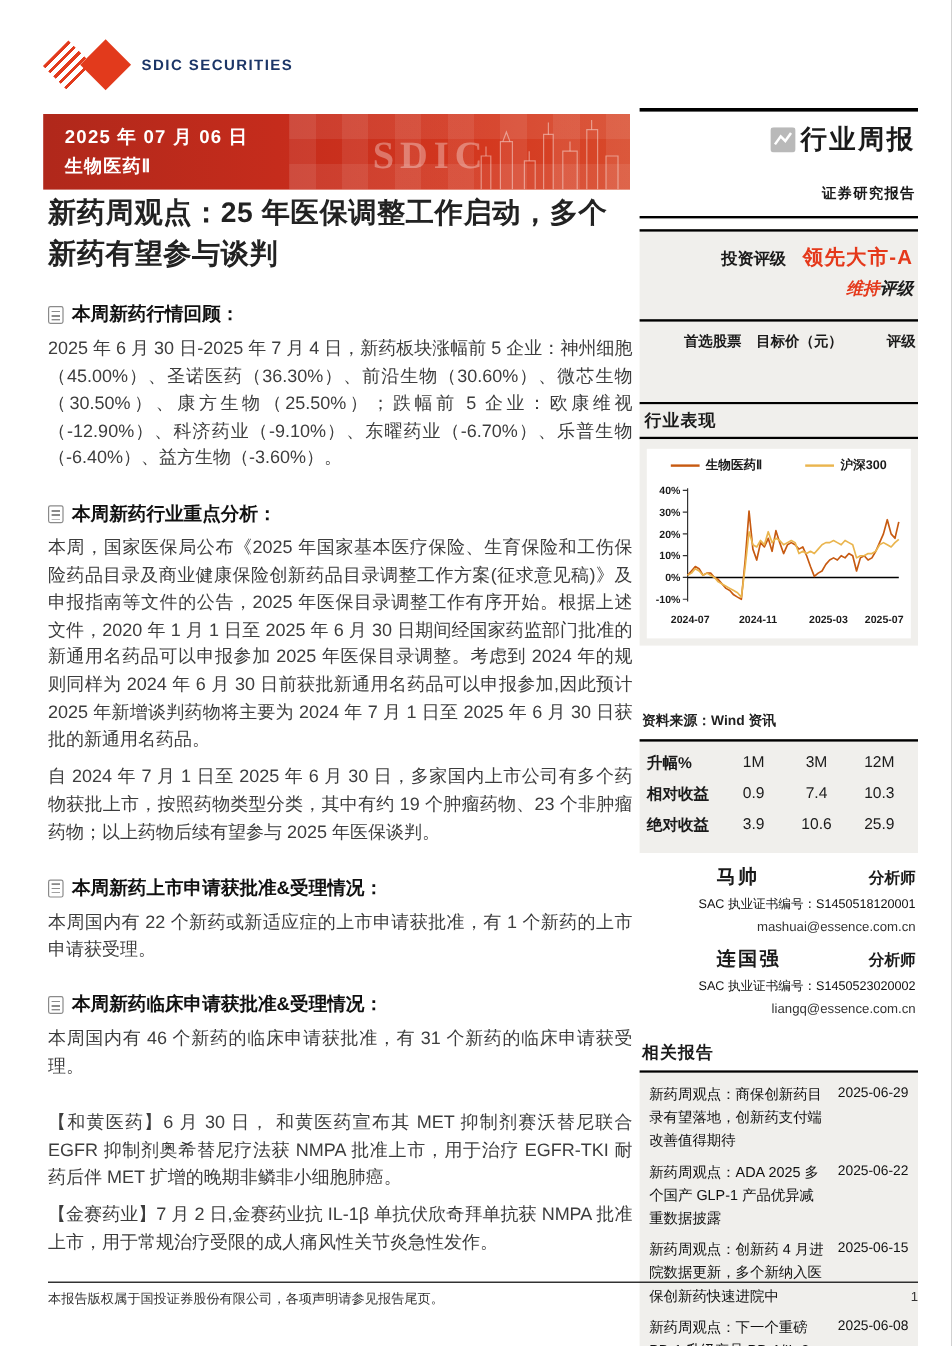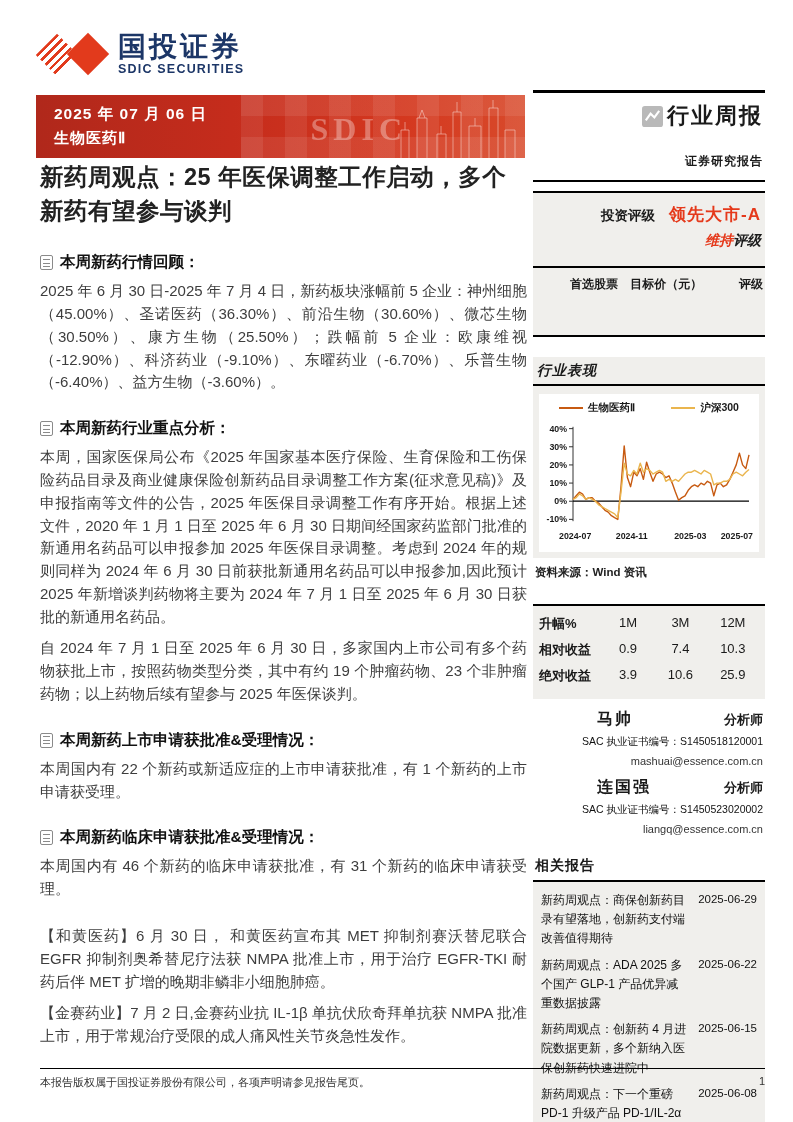--- a/index.html
+++ b/index.html
@@ -43,27 +43,27 @@
   .rating-value { font-size:17px; font-weight:bold; color:#e5391b; letter-spacing:1px; }
   .rating-status-row { text-align:right; margin-top:6px; font-size:14px; font-weight:bold; font-style:italic; }
   .rating-status { color:#e5391b; }
 
   .stock-block { border-top:2.5px solid #000; border-bottom:2.5px solid #000; padding:8px 2px 42px; }
   .stock-headers { display:flex; font-size:12px; font-weight:bold; }
   .stock-headers span:nth-child(1){ flex:1.2; text-align:right; }
   .stock-headers span:nth-child(2){ flex:1.4; text-align:center; }
   .stock-headers span:nth-child(3){ flex:.7; text-align:right; }
 
-  .perf-title { margin-top:20px; font-size:14px; font-weight:bold; padding:5px 4px 4px; border-bottom:2.5px solid #000; letter-spacing:1px;font-style:italic; }
+  .perf-title { font-size:14px; font-weight:bold; padding:5px 4px 4px; border-bottom:2.5px solid #000; letter-spacing:1px; }
   .chart-card { padding:8px 6px 6px; }
   .plot-wrap { background:#fff; padding:4px 2px 2px; }
   .legend { display:flex; justify-content:space-around; align-items:center; padding:3px 0 2px; }
   .legend-item { display:flex; align-items:center; gap:5px; font-size:10.5px; font-weight:bold; color:#1a1a1a; }
   .legend-swatch { width:24px; height:2.4px; display:inline-block; }
-  .source-line { font-size:11.5px; font-weight:bold; color:#222; padding:7px 2px 24px; background:#fff; }
+  .source-line { font-size:11.5px; font-weight:bold; color:#222; padding:7px 2px 8px; background:#fff;margin-top:48px; }
 
   .returns { border-top:2.5px solid #000; padding:5px 6px 10px; }
   .ret-row { display:grid; grid-template-columns:1.2fr 1fr 1fr 1fr; font-size:13px; padding:4px 0; }
   .ret-row span { text-align:center; }
   .ret-row span:first-child { text-align:left; font-weight:bold; }
   .ret-head span { font-weight:normal; }
 
   .analysts { padding:10px 2px 6px; background:#fff; }
   .analyst { margin-bottom:10px; }
   .analyst-row { display:flex; justify-content:space-between; align-items:baseline; }
@@ -96,21 +96,20 @@
 <body>
 
 <div class="page">
 
   <div class="logo">
     <div class="logo-mark">
       <div class="logo-stripes"></div>
       <div class="logo-solid"></div>
     </div>
     <div class="logo-text">
-      <span class="logo-cn">国投证券</span>
       <span class="logo-en">SDIC SECURITIES</span>
     </div>
   </div>
 
   <div class="banner">
     <div class="banner-checker"></div>
     <div class="banner-watermark">SDIC</div>
     <svg class="banner-skyline" width="130" height="58" viewBox="0 0 130 58">
       <g stroke="rgba(255,255,255,.6)" fill="none" stroke-width="1">
         <path d="M8 58 V30 h8 V58"></path>

